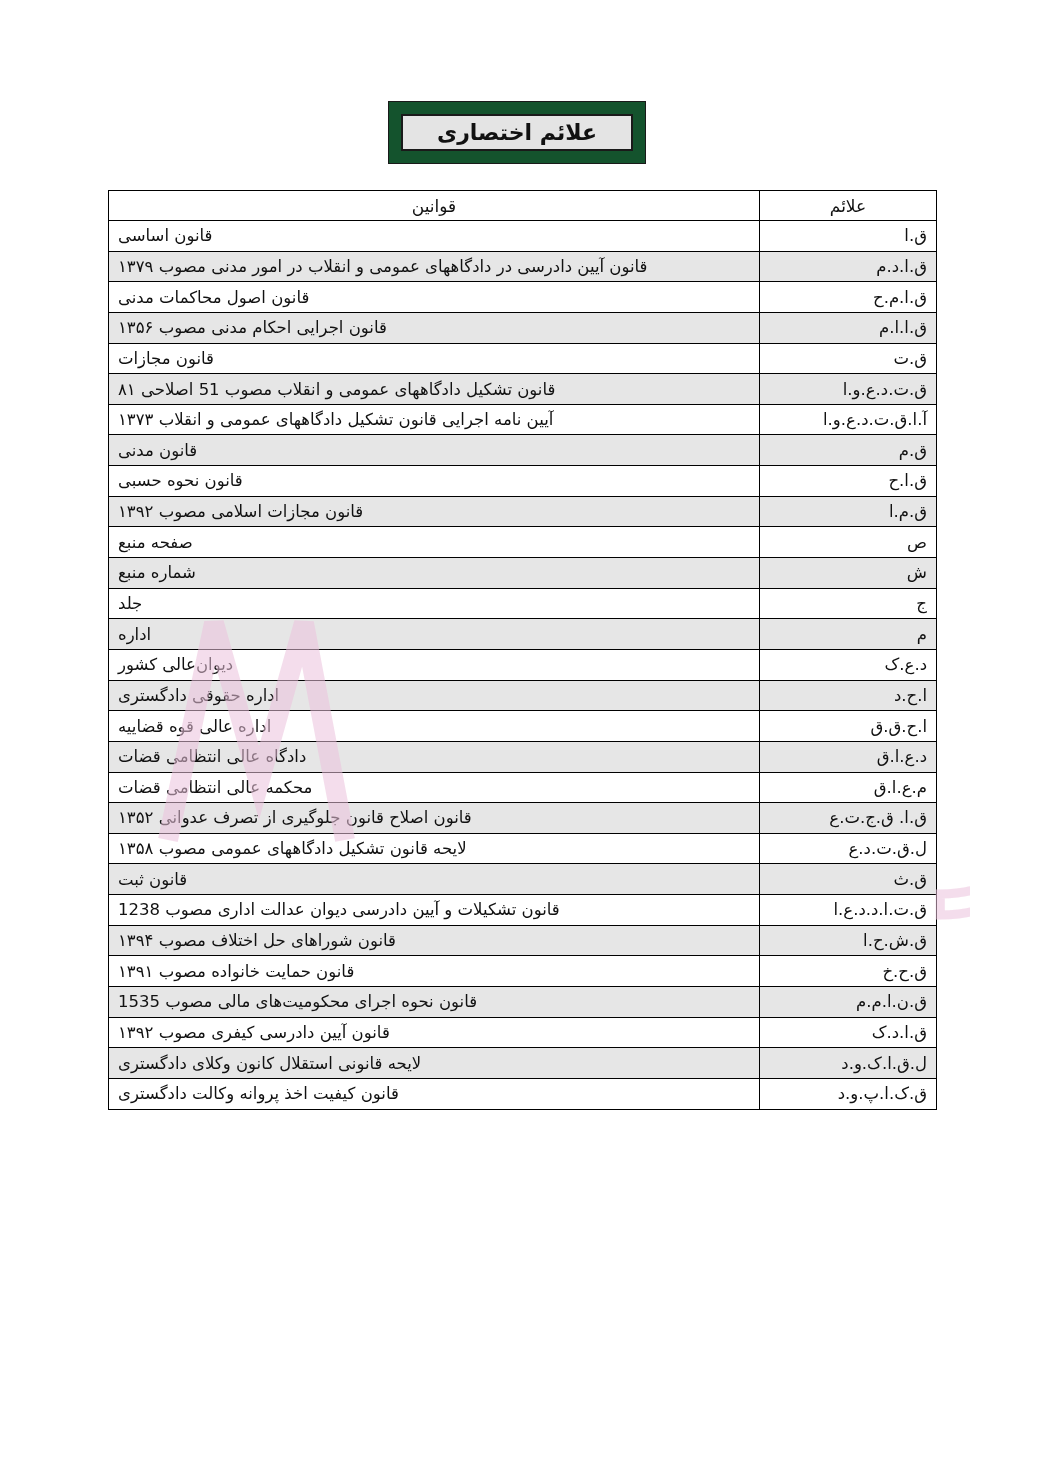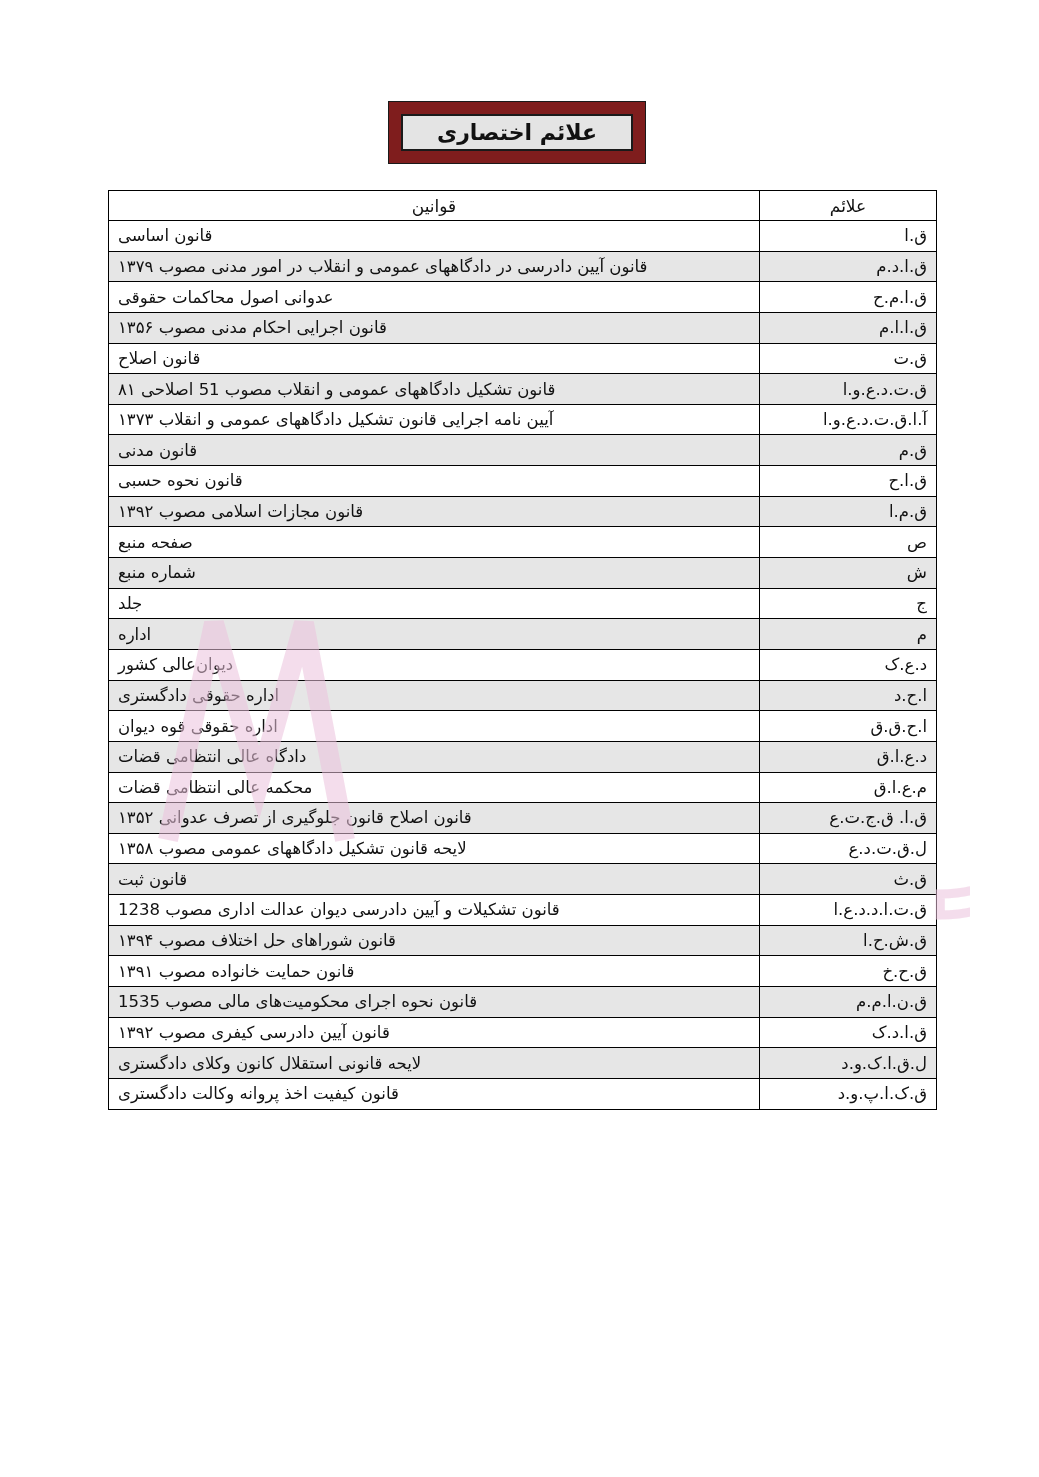--- a/index.html
+++ b/index.html
@@ -5,21 +5,21 @@
   html,body { margin:0; padding:0; background:#ffffff; }
   .page {
     position:relative; width:1039px; height:1477px;
     background:#ffffff; overflow:hidden;
     font-family:"DejaVu Sans", sans-serif;
     direction:rtl; color:#111;
   }
   
   .title-box-outer {
     position:absolute; left:388px; top:101px; width:258px; height:63px;
-    border:1.5px solid #1a1a1a; padding:12px; box-sizing:border-box; background:#7f1d1d;
+    border:1.5px solid #1a1a1a; padding:12px; box-sizing:border-box; background:#14532d;
   }
   .title-box-inner {
     width:100%; height:100%; box-sizing:border-box;
     border:2.5px solid #1a1a1a; background:#e4e4e4;
     display:flex; align-items:center; justify-content:center;
     font-size:22px; font-weight:bold;
   }
   
   table.abbrev-table {
     position:absolute; left:108px; top:190px; width:829px; height:920px;
@@ -68,29 +68,29 @@
         <tr>
           <td class="cell-sign">ق.ا</td>
           <td class="cell-law">قانون اساسی</td>
         </tr>
         <tr>
           <td class="cell-sign">ق.ا.د.م</td>
           <td class="cell-law">قانون آیین دادرسی در دادگاههای عمومی و انقلاب در امور مدنی مصوب ۱۳۷۹</td>
         </tr>
         <tr>
           <td class="cell-sign">ق.ا.م.ح</td>
-          <td class="cell-law">عدوانی اصول محاکمات حقوقی</td>
+          <td class="cell-law">قانون اصول محاکمات مدنی</td>
         </tr>
         <tr>
           <td class="cell-sign">ق.ا.ا.م</td>
           <td class="cell-law">قانون اجرایی احکام مدنی مصوب ۱۳۵۶</td>
         </tr>
         <tr>
           <td class="cell-sign">ق.ت</td>
-          <td class="cell-law">قانون اصلاح</td>
+          <td class="cell-law">قانون مجازات</td>
         </tr>
         <tr>
           <td class="cell-sign">ق.ت.د.ع.و.ا</td>
           <td class="cell-law">قانون تشکیل دادگاههای عمومی و انقلاب مصوب 51 اصلاحی ۸۱</td>
         </tr>
         <tr>
           <td class="cell-sign">آ.ا.ق.ت.د.ع.و.ا</td>
           <td class="cell-law">آیین نامه اجرایی قانون تشکیل دادگاههای عمومی و انقلاب ۱۳۷۳</td>
         </tr>
         <tr>
@@ -124,21 +124,21 @@
         <tr>
           <td class="cell-sign">د.ع.ک</td>
           <td class="cell-law">دیوان‌عالی کشور</td>
         </tr>
         <tr>
           <td class="cell-sign">ا.ح.د</td>
           <td class="cell-law">اداره حقوقی دادگستری</td>
         </tr>
         <tr>
           <td class="cell-sign">ا.ح.ق.ق</td>
-          <td class="cell-law">اداره حقوقی قوه دیوان</td>
+          <td class="cell-law">اداره عالی قوه قضاییه</td>
         </tr>
         <tr>
           <td class="cell-sign">د.ع.ا.ق</td>
           <td class="cell-law">دادگاه عالی انتظامی قضات</td>
         </tr>
         <tr>
           <td class="cell-sign">م.ع.ا.ق</td>
           <td class="cell-law">محکمه عالی انتظامی قضات</td>
         </tr>
         <tr>

